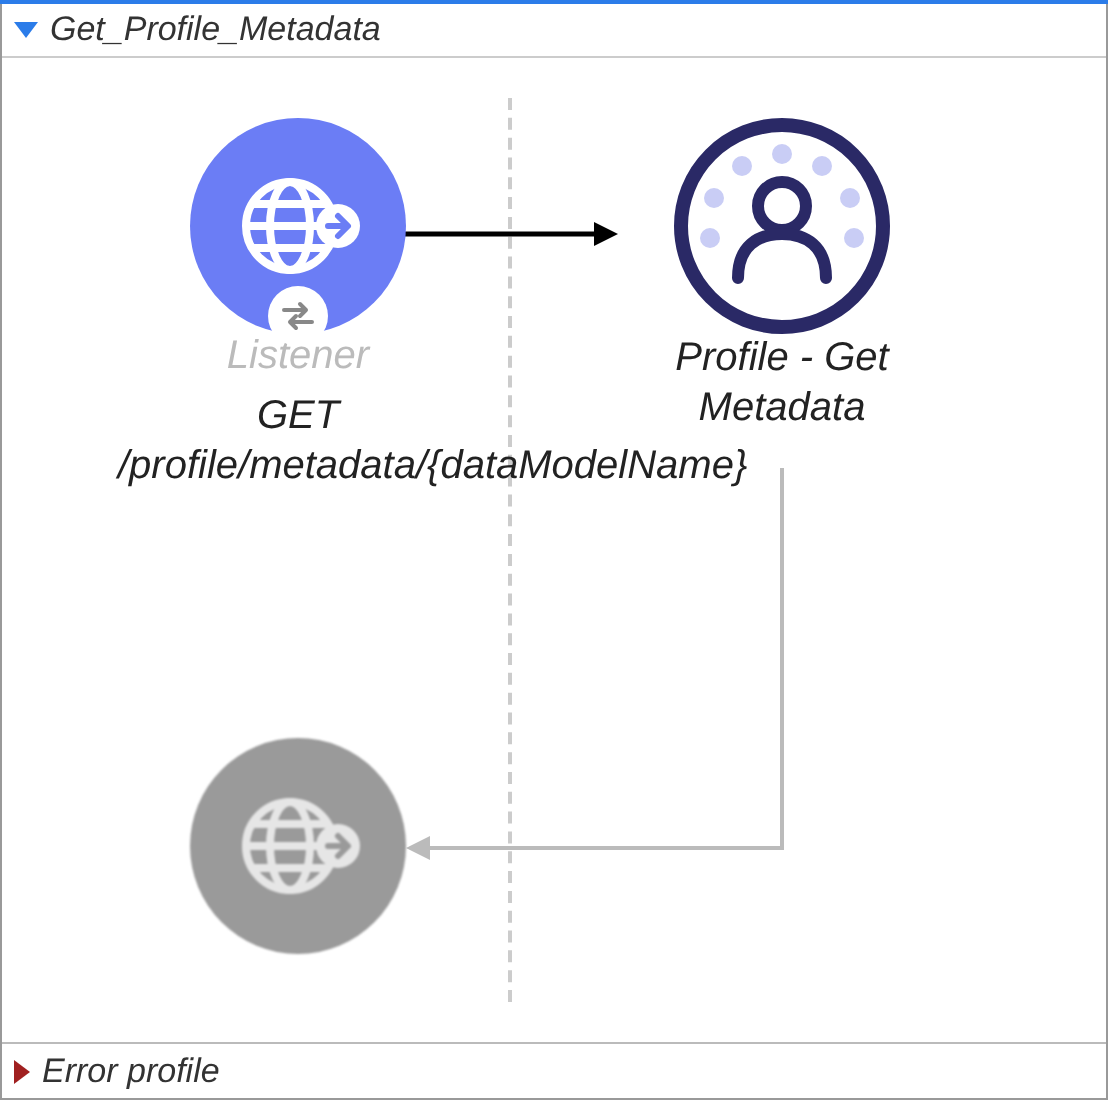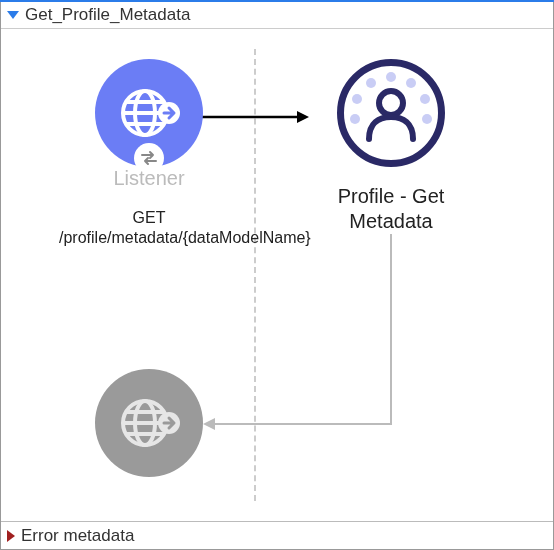--- a/index.html
+++ b/index.html
@@ -9,20 +9,21 @@
     width: 554px;
     height: 550px;
     overflow: hidden;
   }
   .panel {
     width: 554px;
     height: 550px;
     border: 1px solid #999;
     position: relative;
     background: #fff;
+    font-style: italic;
   }
   .header {
     height: 28px;
     border-bottom: 1px solid #ccc;
     display: flex;
     align-items: center;
     padding: 0 6px;
     font-size: 17px;
     color: #333;
     position: relative;
@@ -99,35 +100,35 @@
     align-items: center;
     justify-content: center;
   }
   .listener-label {
     color: #bbb;
     font-size: 20px;
     margin-top: 0;
   }
   .listener-path {
     color: #222;
-    font-size: 16px;
+    font-size: 20px;
     line-height: 1.25;
-    margin-top: 18px;
+    margin-top: 6px;
   }
   .profile-node { left: 300px; top: 30px; }
   .profile-circle {
     background: #fff;
     border: 7px solid #2a2966;
     position: relative;
   }
   .profile-label {
     color: #222;
     font-size: 20px;
     line-height: 1.25;
-    margin-top: 17px;
+    margin-top: 0;
   }
   .response-node { left: 58px; top: 340px; }
   .response-circle {
     background: #9a9a9a;
     filter: blur(0.6px);
   }
   svg.abs { position: absolute; }
 </style>
 </head>
 <body>
@@ -206,16 +207,16 @@
           <circle cx="52" cy="32" r="11" fill="#e6e6e6"></circle>
           <path d="M 47 32 L 55 32 M 52 27 L 57 32 L 52 37" stroke="#9a9a9a" stroke-width="3" fill="none" stroke-linecap="round" stroke-linejoin="round"></path>
         </svg>
       </div>
     </div>
 
   </div>
 
   <div class="footer">
     <span class="disclosure closed"></span>
-    <span>Error metadata</span>
+    <span>Error profile</span>
   </div>
 
 </div>
 
 </body></html>

